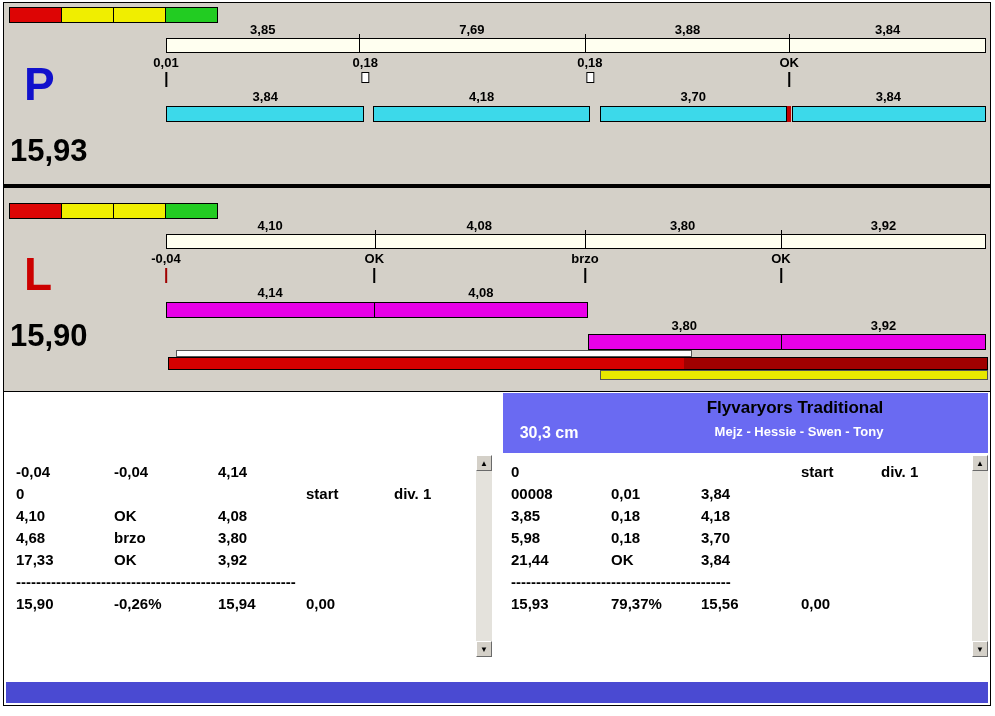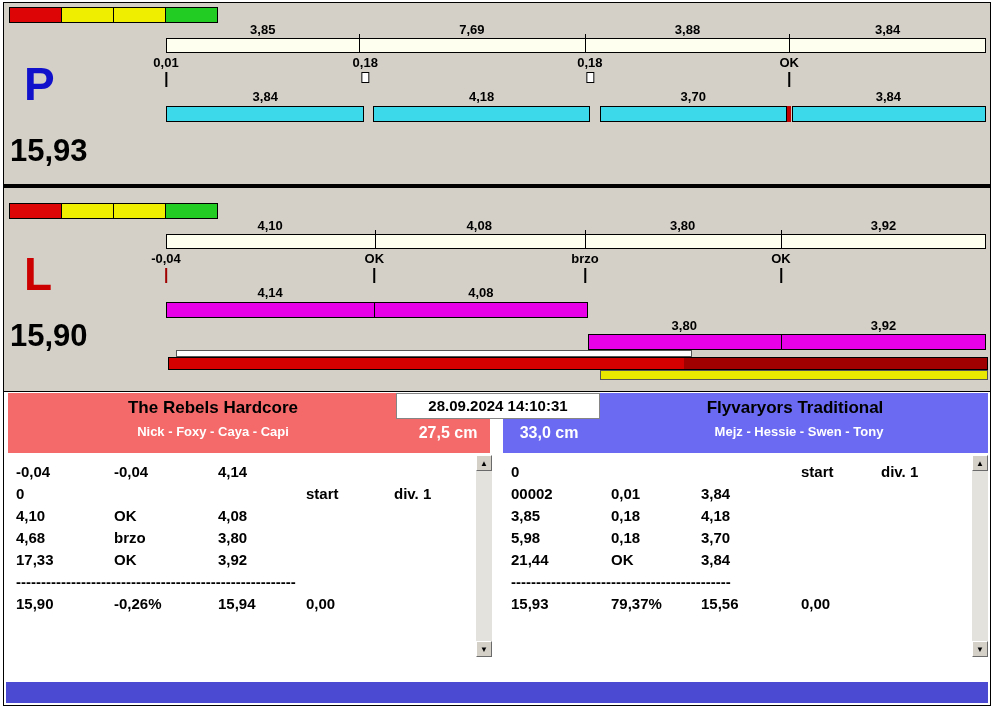--- a/index.html
+++ b/index.html
@@ -216,33 +216,27 @@
 
       <div class="total" style="top:316px">15,90</div>
 
       <div class="auxbar aux-outline"></div>
       <div class="auxbar aux-red">
         <div class="bright"></div>
       </div>
       <div class="auxbar aux-yellow"></div>
     </div>
 
-    <div class="hdr hdr-left">
-      <div class="team-name tn-l">The Rebels Hardcore</div>
-      <div class="team-members tm-l">Nick - Foxy - Caya - Capi</div>
-      <div class="team-distance td-l">27,5 cm</div>
-    </div>
 
     <div class="hdr hdr-right">
       <div class="team-name tn-r">Flyvaryors Traditional</div>
       <div class="team-members tm-r">Mejz - Hessie - Swen - Tony</div>
-      <div class="team-distance td-r">33,0 cm</div>
+      <div class="team-distance td-r">30,3 cm</div>
     </div>
 
-    <div class="timestamp">28.09.2024 14:10:31</div>
 
     <div class="table table-left">
       <div class="tbody">
         <div class="trow cols-l">
           <span>-0,04</span>
           <span>-0,04</span>
           <span>4,14</span>
           <span></span>
           <span></span>
         </div>
@@ -293,21 +287,21 @@
     <div class="table table-right">
       <div class="tbody">
         <div class="trow cols-r">
           <span>0</span>
           <span></span>
           <span></span>
           <span>start</span>
           <span>div. 1</span>
         </div>
         <div class="trow cols-r">
-          <span>00002</span>
+          <span>00008</span>
           <span>0,01</span>
           <span>3,84</span>
           <span></span>
           <span></span>
         </div>
         <div class="trow cols-r">
           <span>3,85</span>
           <span>0,18</span>
           <span>4,18</span>
           <span></span>

